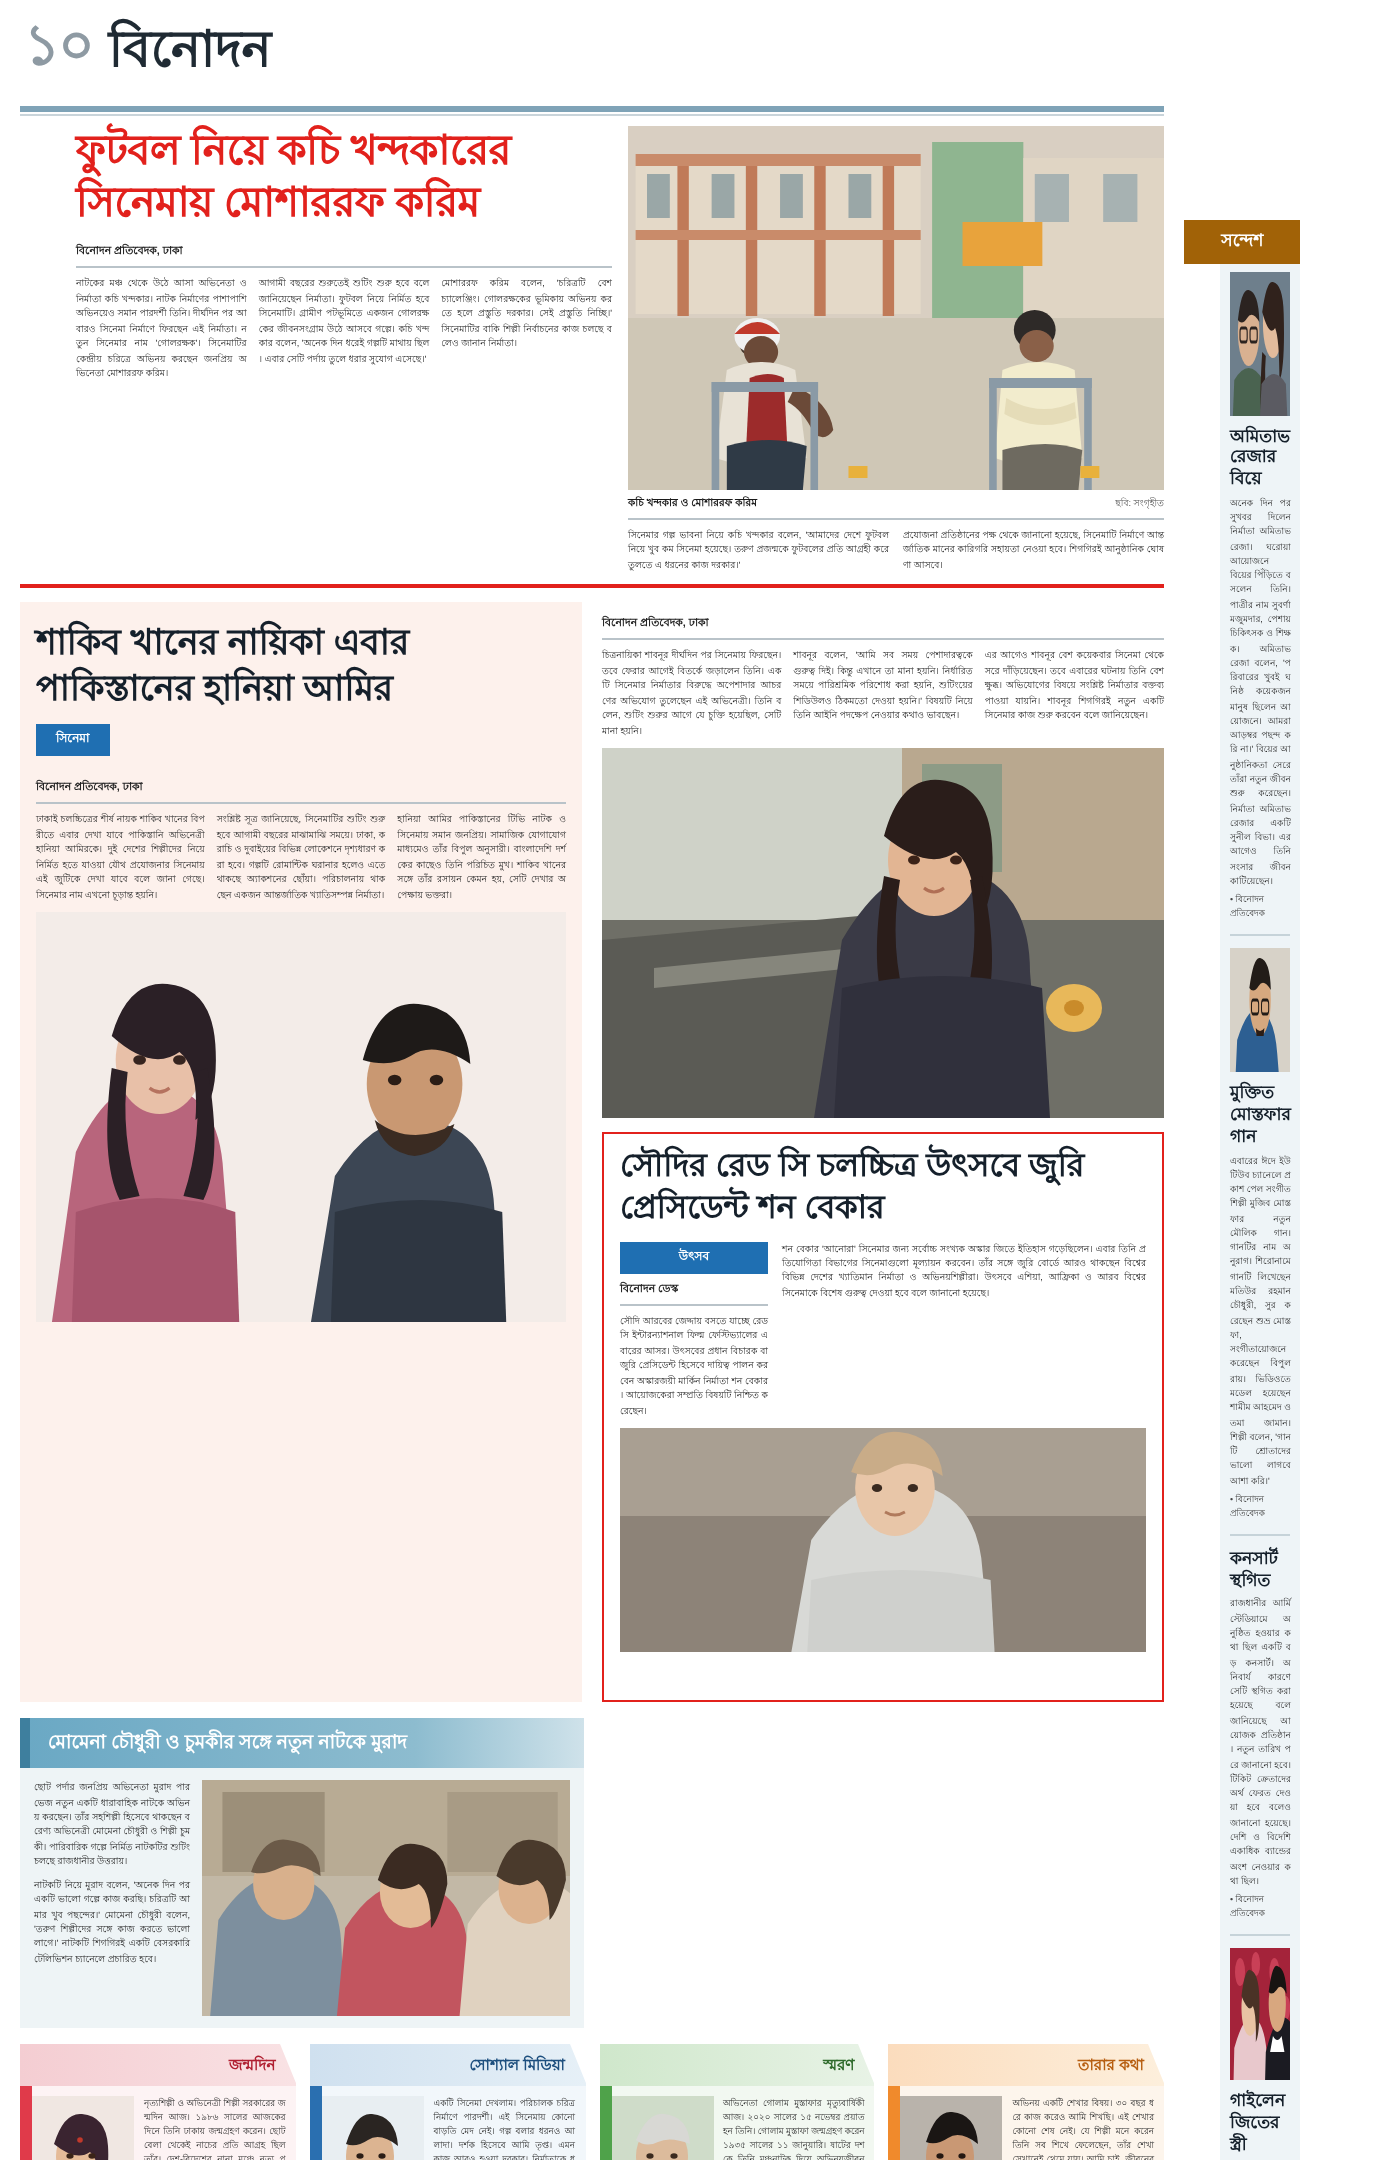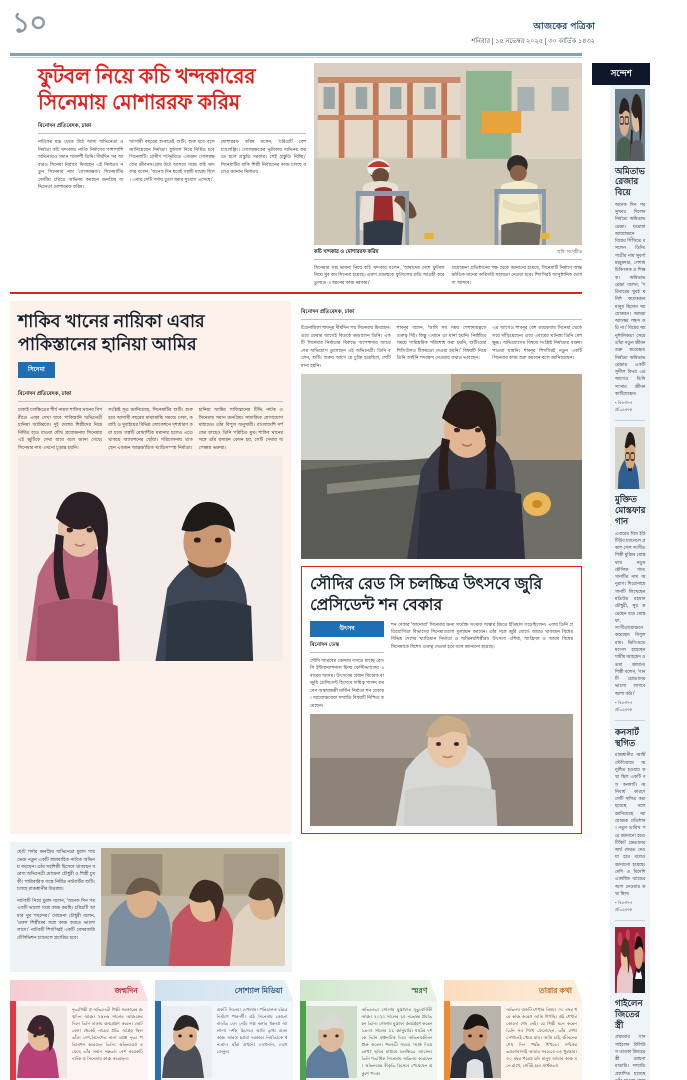--- a/index.html
+++ b/index.html
@@ -65,37 +65,37 @@
   .story-b { width: 281px; }
   .hl-black { color: #15202b; font-size: 17.5px; font-weight: bold; line-height: 1.3; }
   .hl-black-sm { color: #15202b; font-size: 16.5px; font-weight: bold; line-height: 1.3; }
   .tag {
     display: inline-block; background: #1f6fb2; color: #fff;
     font-size: 6px; font-weight: bold; padding: 2.5px 10px 3px 10px; margin: 6px 0 5px 0;
   }
   .tag-blue { background: #1f6fb2; }
 
   
-  .fest-box { border: 1.2px solid #e2211c; padding: 7px 8px 7px 8px; margin-top: 7px; width: 281px; }
+  .fest-box { border: 1.2px solid #e2211c; padding: 7px 8px 24px 8px; margin-top: 7px; width: 281px; }
   .fest-hl { color: #15202b; font-size: 16px; font-weight: bold; line-height: 1.3; }
 
   
   .murad-box { width: 282px; margin-top: 8px; background: #eef4f6; padding: 0 0 6px 0; }
   .murad-head {
     background: linear-gradient(90deg,#6aa8c4 0%, #8dbccf 70%, #cfe2ea 100%);
     color: #fff; font-size: 9.4px; font-weight: bold;
     padding: 5px 8px 5px 14px; position: relative;
   }
   .murad-head::before { content:""; position:absolute; left:0; top:0; bottom:0; width:5px; background:#3e7f9e; }
   .murad-body { display: flex; gap: 6px; padding: 6px 7px 0 7px; }
 
   
   .rail-head {
-    background: #0f172a; color: #fff; text-align: center;
-    font-size: 8.6px; font-weight: bold; padding: 3.5px 0 4px 0;
+    background: #a16207; color: #fff; text-align: center;
+    font-size: 8.6px; font-weight: bold; padding: 3.5px 0 4px 0; margin-top: 47px;
   }
   .rail-card { background: #eef4f7; padding: 4px 5px 6px 5px; margin-left: 18px; }
   .rail-photo { width: 100%; background: #c3ccd2; }
   .rail-title { font-size: 8.6px; font-weight: bold; color: #15202b; margin: 5px 0 3px 0; line-height: 1.25; }
   .rail-text { font-size: 4.5px; line-height: 1.62; text-align: justify; color: #2d2d2d; word-break: break-all; }
   .rail-sig { font-size: 4.4px; color: #444; margin-top: 3px; }
   .rail-sep { height: 1px; background: #c6d3d9; margin: 6px 0; }
   .rail-head-orange { background: #14532d; }
 
   
@@ -120,24 +120,21 @@
   
   .ph { width: 100%; height: 100%; display: block; }
 </style>
 </head>
 <body>
 
 <div class="page">
 
   <div class="masthead">
     <div class="pagenum">১০</div>
-    <div class="masthead-right">
-      <div class="paper-name">আজকের পত্রিকা</div>
-      <div class="paper-date">শনিবার | ১৫ নভেম্বর ২০২৫ | ৩০ কার্তিক ১৪৩২</div>
-    </div>
+    <div class="section-name">বিনোদন</div>
   </div>
   <div class="masthead-rule"></div>
   <div class="masthead-rule2"></div>
 
   <div class="body-grid">
 
     <div class="main-area">
 
       <div class="lead">
         <div class="lead-left">
@@ -318,20 +315,21 @@
                   <path d="M133 42 q5 3 10 0" stroke="#b07a5c" stroke-width="1.4" fill="none"></path>
                   <path d="M96 76 q46 -10 90 0 l2 36 h-94 z" fill="#cfd0cd"></path>
                 </g>
               </svg>
             </div>
           </div>
         </div>
       </div>
 
       <div class="murad-box">
+        <div class="murad-head">মোমেনা চৌধুরী ও চুমকীর সঙ্গে নতুন নাটকে মুরাদ</div>
         <div class="murad-body">
           <div style="width:78px">
             <div class="bodytext">ছোট পর্দার জনপ্রিয় অভিনেতা মুরাদ পারভেজ নতুন একটি ধারাবাহিক নাটকে অভিনয় করছেন। তাঁর সহশিল্পী হিসেবে থাকছেন বরেণ্য অভিনেত্রী মোমেনা চৌধুরী ও শিল্পী চুমকী। পারিবারিক গল্পে নির্মিত নাটকটির শুটিং চলছে রাজধানীর উত্তরায়।</div>
             <div class="bodytext" style="margin-top:4px">নাটকটি নিয়ে মুরাদ বলেন, 'অনেক দিন পর একটি ভালো গল্পে কাজ করছি। চরিত্রটি আমার খুব পছন্দের।' মোমেনা চৌধুরী বলেন, 'তরুণ শিল্পীদের সঙ্গে কাজ করতে ভালো লাগে।' নাটকটি শিগগিরই একটি বেসরকারি টেলিভিশন চ্যানেলে প্রচারিত হবে।</div>
           </div>
           <div class="photo" style="flex:1;height:118px">
             <svg class="ph" viewBox="0 0 180 118" preserveAspectRatio="none">
               <rect width="180" height="118" fill="#cfc6b6"></rect>
               <rect x="0" y="0" width="180" height="48" fill="#b8ab94"></rect>
               <rect x="10" y="6" width="50" height="40" fill="#9c8f79"></rect>

